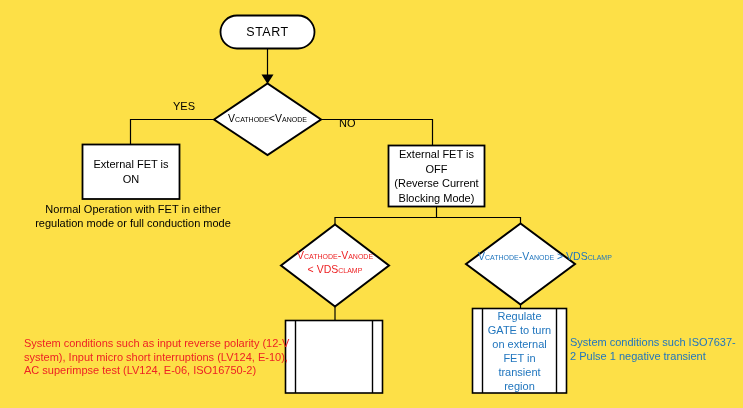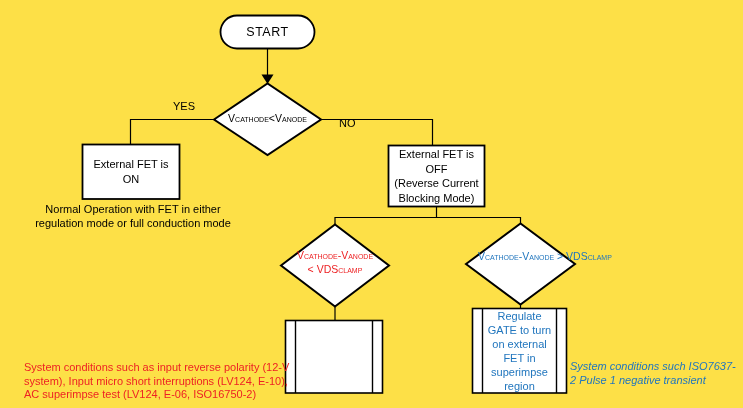--- a/index.html
+++ b/index.html
@@ -19,40 +19,40 @@
     display: flex;
     align-items: center;
     justify-content: center;
     text-align: center;
   }
   .pre { white-space: pre-line; }
   .nowrap { white-space: nowrap; }
   .red  { color: #ED2224; }
   .blue { color: #2176BE; }
   .fs11 { font-size: 11px; line-height: 14px; }
-  .note { font-size: 11px; line-height: 13.5px; margin-top: 24px; }
+  .note { font-size: 11px; line-height: 13.5px; }
   .branch { font-size: 11px; }
   .formula { font-size: 10.5px; line-height: 13px; }
   .ss { font-size: 7px; }
   .start-lbl { font-size: 12.5px; letter-spacing: 0.5px; }
 
   
   .pos-start   { left: 220px; top: 15px;  width: 95px;  height: 34px; }
   .pos-yes     { left: 173px; top: 100px; }
   .pos-no      { left: 339px; top: 117px;  }
   .pos-d1      { left: 211px; top: 112px; width: 113px; }
   .pos-box-on  { left: 83px;  top: 145px; width: 96px;  height: 53px; line-height: 15px; }
   .pos-cap-on  { left: 12px;  top: 203px; width: 242px; line-height: 13.5px; font-size: 11px; }
   .pos-box-off { left: 389px; top: 146px; width: 95px;  height: 60px; line-height: 14.5px; }
   .pos-d2      { left: 281px; top: 249px; width: 108px; }
   .pos-d3      { left: 478px; top: 250px; }
   .pos-p-stay  { left: 296px; top: 321px; width: 76px;  height: 71px; line-height: 14.5px; }
   .pos-p-reg   { left: 483px; top: 309px; width: 73px;  height: 83px; line-height: 14px; }
   .pos-note-red  { left: 24px;  top: 337px; width: 288px; }
-  .pos-note-blue { left: 570px; top: 336px; width: 172px; font-style: italic; }
+  .pos-note-blue { left: 570px; top: 336px; width: 172px; }
 </style>
 </head>
 <body>
 
 <div class="canvas">
 
   <svg width="743" height="408" viewBox="0 0 743 408">
 
     <line x1="267.5" y1="49" x2="267.5" y2="76" stroke="#000" stroke-width="1.2"></line>
     <path d="M 214,119.5 H 130.5 V 144" fill="none" stroke="#000" stroke-width="1.2"></path>
@@ -105,21 +105,21 @@
     <div><span>&lt; VDS</span><span class="ss">CLAMP</span></div>
   </div>
 
   <div class="lbl formula nowrap blue pos-d3"><span>V</span><span class="ss">CATHODE</span><span>-V</span><span class="ss">ANODE</span><span> &gt; VDS</span><span class="ss">CLAMP</span></div>
 
 
   <div class="lbl flexc fs11 pre blue pos-p-reg">Regulate
 GATE to turn
 on external
 FET in
-superimpse
+transient
 region</div>
 
   <div class="lbl note pre red pos-note-red">System conditions such as input reverse polarity (12-V
 system), Input micro short interruptions (LV124, E-10),
 AC superimpse test (LV124, E-06, ISO16750-2)</div>
 
   <div class="lbl note pre blue pos-note-blue">System conditions such ISO7637-
 2 Pulse 1 negative transient</div>
 
 </div>

